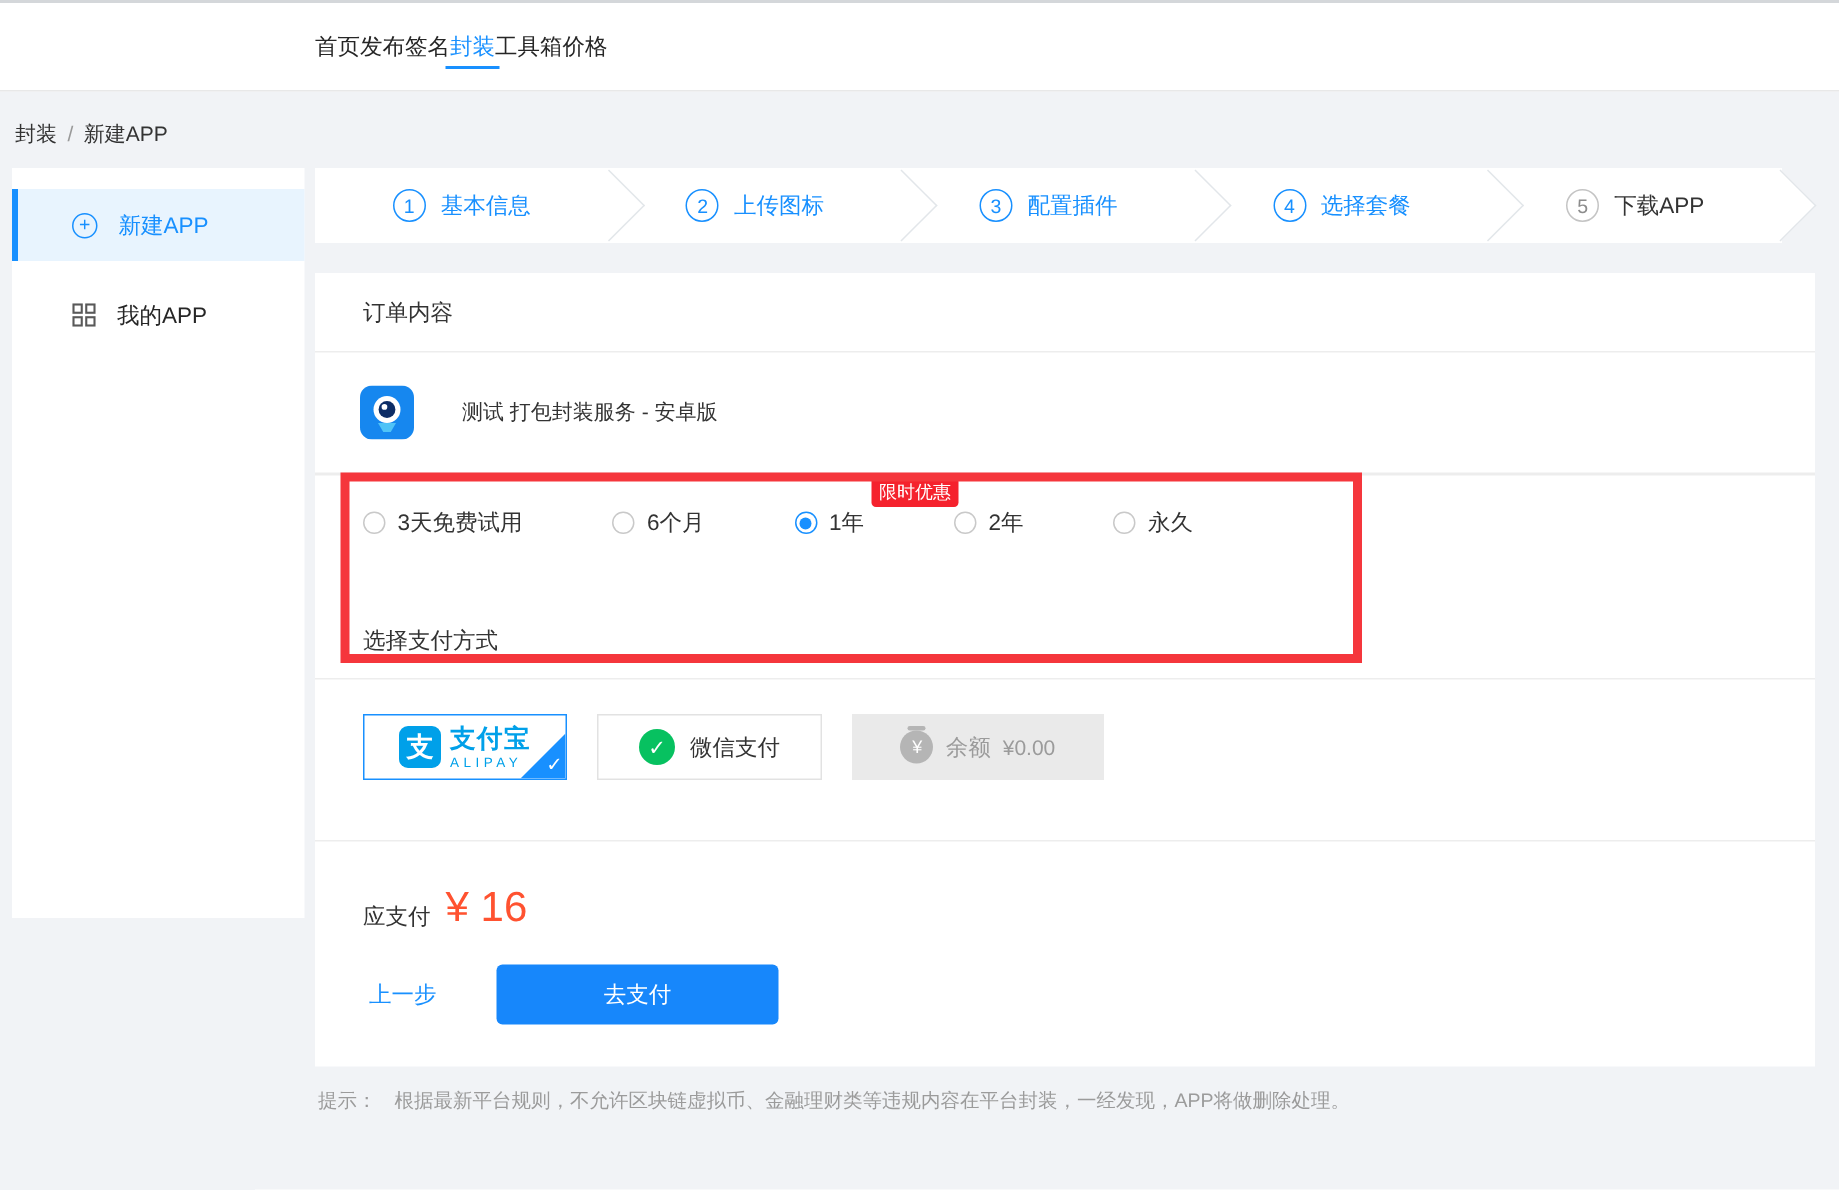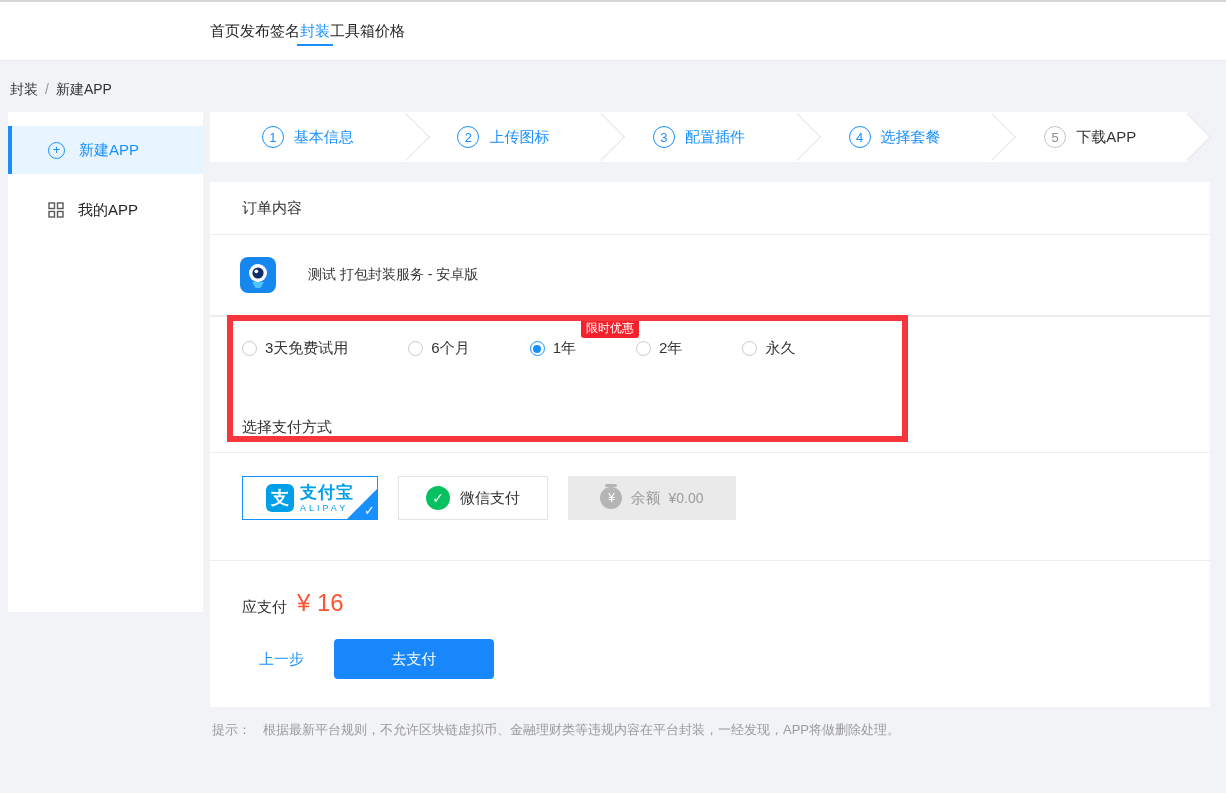--- a/index.html
+++ b/index.html
@@ -68,24 +68,24 @@
   .pay-card.wechat { width:150px; border:1px solid #e2e2e2; gap:10px; font-size:15px; color:#333; }
   .wx-icon { width:24px; height:24px; border-radius:50%; background:#07c160; color:#fff; font-size:14px; font-weight:bold; display:flex; align-items:center; justify-content:center; flex:none; }
   .pay-card.balance { width:168px; background:#eaeaea; gap:8px; color:#9b9b9b; font-size:15px; cursor:default; }
   .bag-icon { width:22px; height:22px; border-radius:50%; background:#b5b5b5; color:#fff; font-size:12px; display:flex; align-items:center; justify-content:center; position:relative; flex:none; }
   .bag-icon::before { content:''; position:absolute; top:-3px; left:5px; width:12px; height:3px; background:#b5b5b5; border-radius:2px; }
   .bag-icon::after { content:'¥'; }
   .bal-amount { font-size:14px; }
   
   .summary { padding:28px 0 0 32px; display:flex; align-items:flex-end; gap:10px; }
   .summary-label { font-size:15px; color:#333; }
-  .summary-price { font-size:24px; color:#ff5230; }
-  .actions { padding:22px 0 28px 49px; display:flex; align-items:center; gap:30px; }
+  .summary-price { font-size:28px; color:#ff5230; }
+  .actions { padding:22px 0 28px 36px; display:flex; align-items:center; gap:40px; }
   .prev-link { color:#1890ff; font-size:15px; cursor:pointer; }
-  .pay-btn { width:160px; height:40px; background:#1787fb; color:#fff; font-size:15px; border:none; border-radius:4px; cursor:pointer; }
+  .pay-btn { width:188px; height:40px; background:#1787fb; color:#fff; font-size:15px; border:none; border-radius:4px; cursor:pointer; }
   
   .tip { margin:14px 0 0 2px; font-size:13px; color:#9b9b9b; }
   .tip-label { margin-right:12px; }
 </style>
 </head>
 <body>
 
 <nav class="topnav">
   <span class="nav-item">首页</span>
   <span class="nav-item">发布</span>

